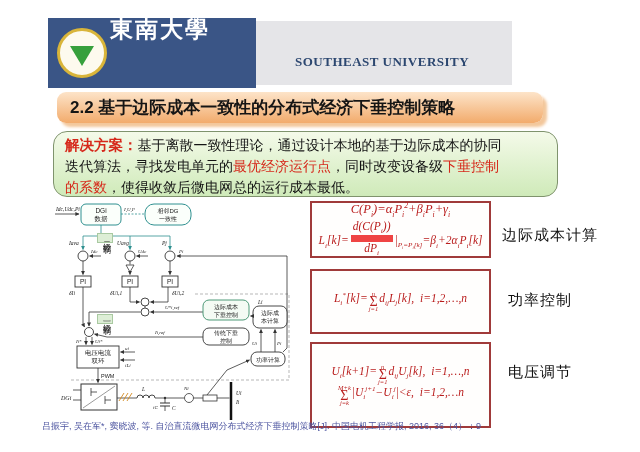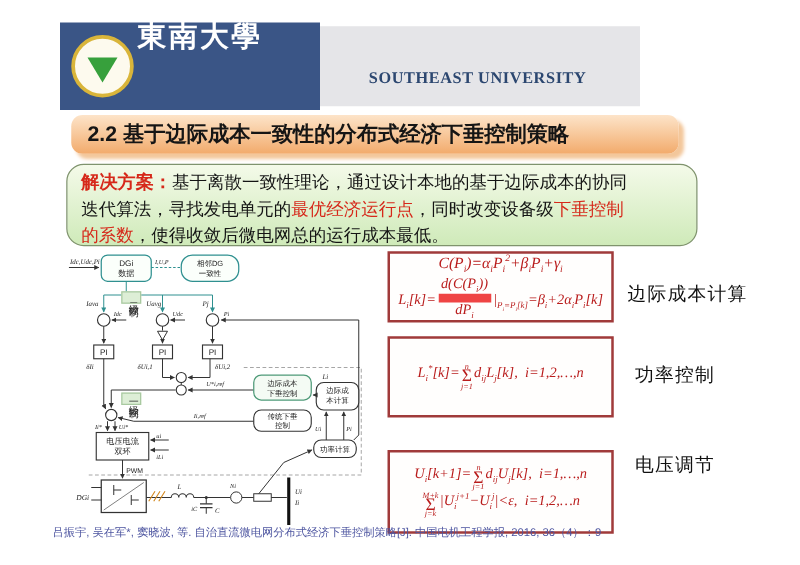--- a/index.html
+++ b/index.html
@@ -25,21 +25,21 @@
   .solution{position:absolute;left:53px;top:131px;width:505px;height:66px;border-radius:14px;
         background:linear-gradient(#f4fae9,#cfeab9);border:1.5px solid #7f936d;
         box-sizing:border-box;padding:3px 11px;font-size:14px;line-height:1.47;color:#141414;}
   .solution .hl{color:#d6281a;font-style:normal;}
   .solution b.hl{font-size:14.5px;}
   
   .fbox{position:absolute;left:310px;width:181px;border:2.5px solid #a03a3a;background:#fffefd;
         box-sizing:border-box;display:flex;flex-direction:column;align-items:center;justify-content:center;}
   .f1{top:201px;height:57px;}
   .f2{top:269px;height:65px;}
-  .f3{top:360px;height:67px;}
+  .f3{top:342px;height:86px;}
   .math{font-family:"Liberation Serif",serif;font-style:italic;font-size:11.5px;color:#b91c1c;
         line-height:1.25;white-space:nowrap;}
   .math sub,.math sup{font-size:0.62em;}
   .fr{display:inline-block;vertical-align:-0.7em;text-align:center;margin:0 2px;}
   .fr .nu{display:block;border-bottom:7px solid #ef4444;padding:0 2px;line-height:1.15;}
   .fr .de{display:block;line-height:1.15;}
   .sum{display:inline-block;vertical-align:-0.8em;text-align:center;margin:0 1px;line-height:0.75;}
   .sum .t{display:block;font-size:6.5px;font-style:italic;}
   .sum .s{display:block;font-size:14px;font-style:normal;}
   .sum .b{display:block;font-size:6.5px;}

